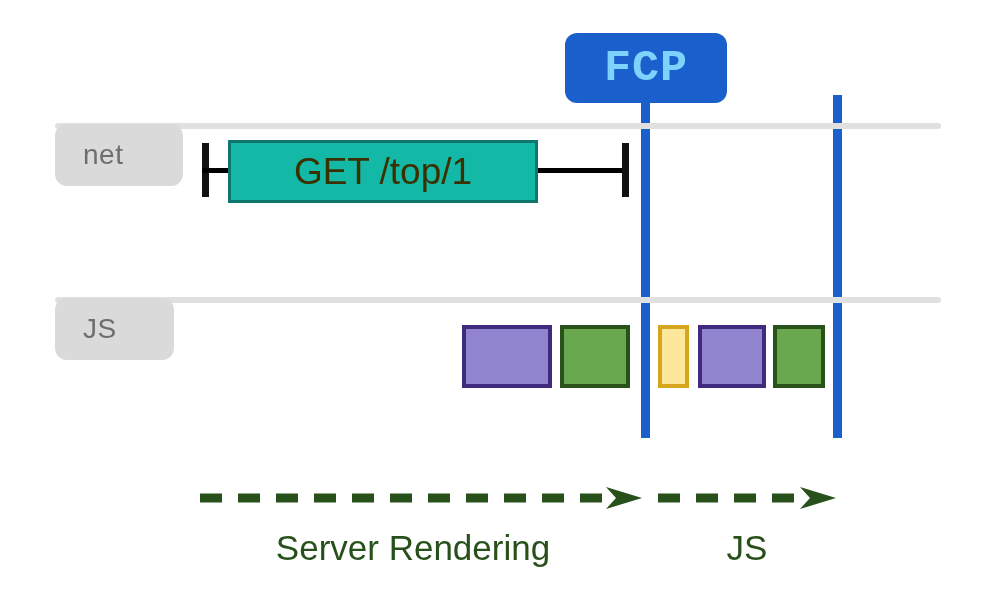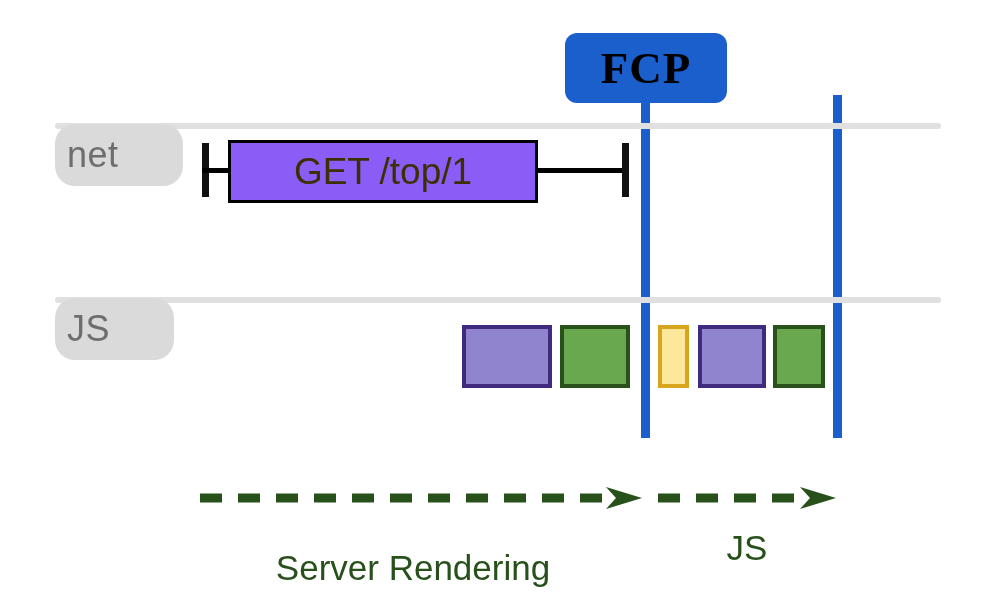--- a/index.html
+++ b/index.html
@@ -18,23 +18,23 @@
     overflow: hidden;
   }
 
   
   .badge {
     position: absolute;
     display: flex;
     align-items: center;
     justify-content: center;
     background: #1a5fcc;
-    color: #000000;
+    color: #7dd3fc;
     border-radius: 12px;
-    font-family: Liberation Serif, serif;
+    font-family: Liberation Mono, monospace;
     font-weight: bold;
     letter-spacing: 1px;
     box-sizing: border-box;
   }
   .badge-fcp {
     left: 565px; top: 33px;
     width: 162px; height: 70px;
     font-size: 45px;
   }
   .badge-tti {
@@ -64,24 +64,24 @@
   .lane-rule-net { top: 123px; }
   .lane-rule-js  { top: 297px; }
 
   
   .lane-chip {
     position: absolute;
     display: flex;
     align-items: center;
     background: #dadada;
     color: #6e6e6e;
-    border-radius: 20px;
-    padding-left: 12px;
+    border-radius: 12px;
+    padding-left: 28px;
     box-sizing: border-box;
-    font-size: 36px;
+    font-size: 28px;
     letter-spacing: 0.5px;
   }
   .chip-net { left: 55px; top: 124px; width: 128px; height: 62px; }
   .chip-js  { left: 55px; top: 298px; width: 119px; height: 62px; }
 
   
   .whisker-stem {
     position: absolute;
     height: 5px;
     background: #000000;
@@ -89,22 +89,22 @@
   .whisker-cap {
     position: absolute;
     width: 7px;
     background: #111111;
   }
   .req-box {
     position: absolute;
     display: flex;
     align-items: center;
     justify-content: center;
-    background: #8b5cf6;
-    border: 3px solid #000000;
+    background: #14b8a6;
+    border: 3px solid #0f766e;
     box-sizing: border-box;
     color: #3b3000;
     font-size: 37px;
   }
 
   
   .task {
     position: absolute;
     box-sizing: border-box;
   }
@@ -158,16 +158,16 @@
   <svg class="phase-arrow" style="left:198px; top:486px; width:446px;" viewBox="0 0 446 24" preserveAspectRatio="none">
     <line x1="2" y1="12" x2="412" y2="12" stroke="#27501b" stroke-width="9" stroke-dasharray="22 16" stroke-linecap="butt"></line>
     <path d="M 408 1 L 444 12 L 408 23 L 418 12 Z" fill="#27501b"></path>
   </svg>
 
   <svg class="phase-arrow" style="left:656px; top:486px; width:182px;" viewBox="0 0 182 24" preserveAspectRatio="none">
     <line x1="2" y1="12" x2="148" y2="12" stroke="#27501b" stroke-width="9" stroke-dasharray="22 16" stroke-linecap="butt"></line>
     <path d="M 144 1 L 180 12 L 144 23 L 154 12 Z" fill="#27501b"></path>
   </svg>
 
-  <div class="phase-label" style="left:213px; top:548px; width:400px;">Server Rendering</div>
+  <div class="phase-label" style="left:213px; top:528px; width:400px;">Server Rendering</div>
   <div class="phase-label" style="left:647px; top:528px; width:200px;">JS</div>
 
 </div>
 
 </body></html>

